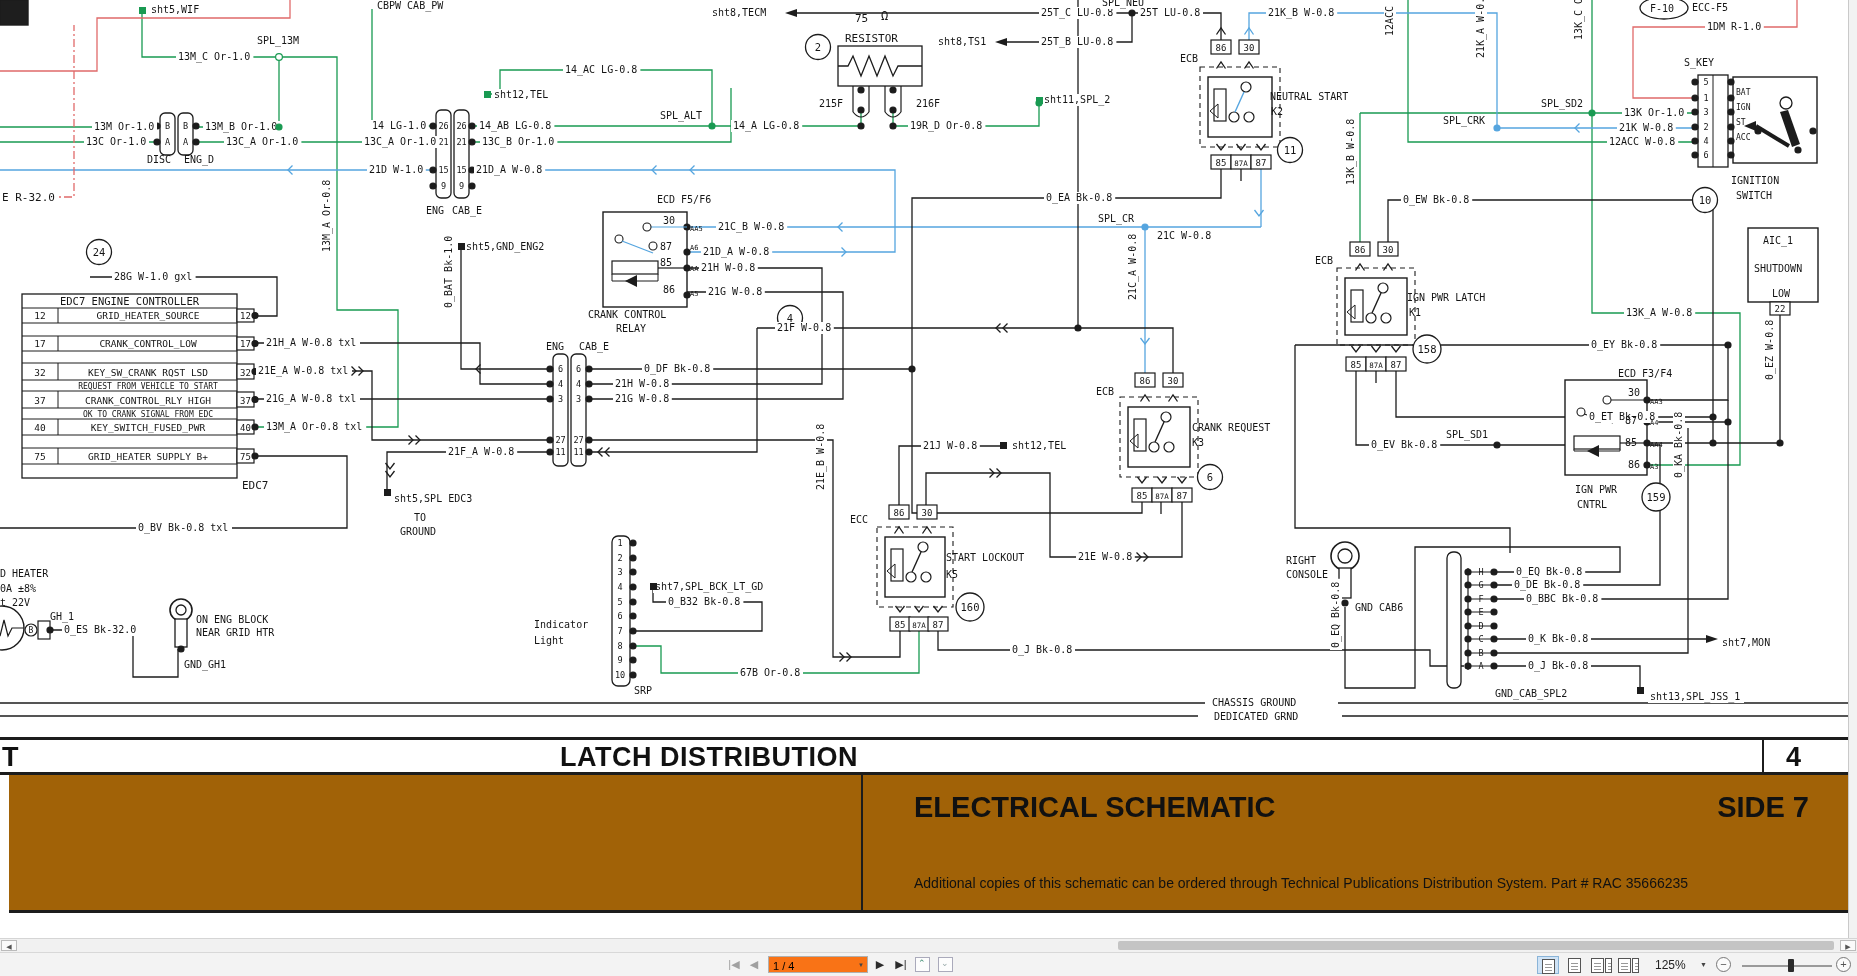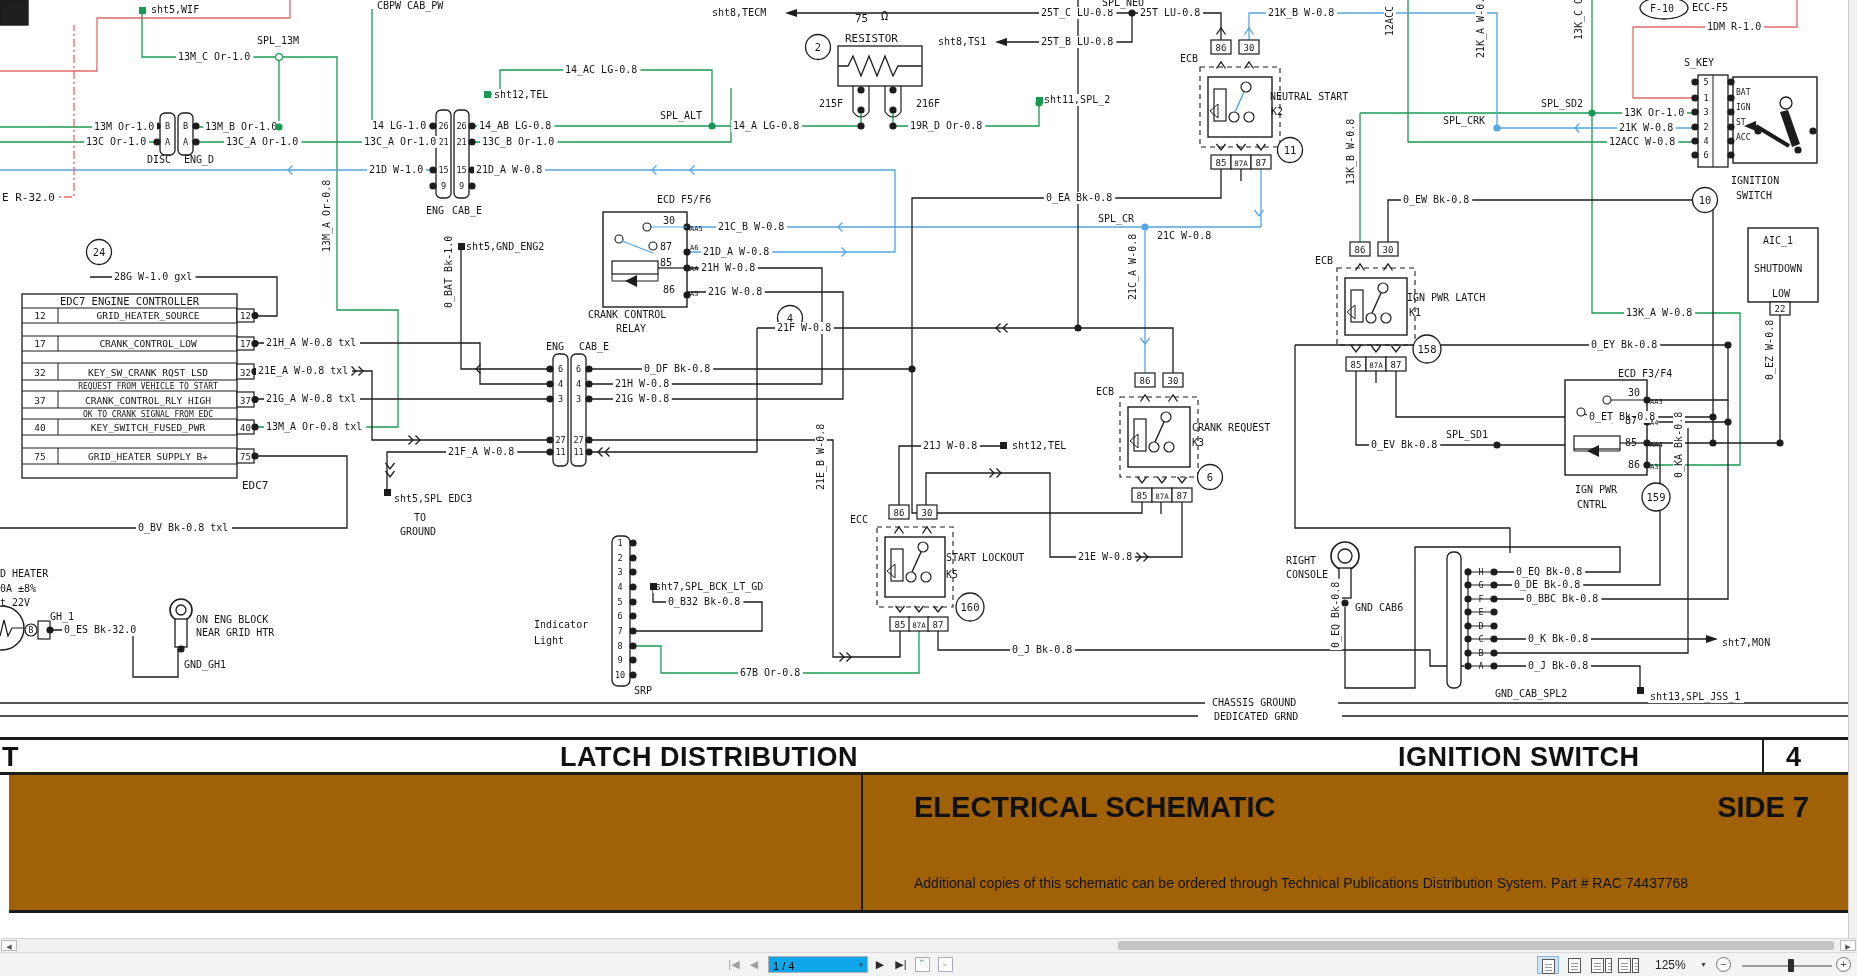--- a/index.html
+++ b/index.html
@@ -16,21 +16,21 @@
   .tb-side{position:absolute;right:48px;top:16px;font-size:29px;font-weight:600;color:#111;}
   .tb-sub{position:absolute;left:905px;top:58px;font-size:29px;font-weight:600;color:#111;}
   .tb-note{position:absolute;left:905px;top:100px;font-size:14px;color:#111;}
   .vscroll{position:absolute;right:0;top:0;width:9px;height:938px;background:#f2f2f2;border-left:1px solid #c9c9c9;box-sizing:border-box;}
   .hscroll{position:absolute;left:0;top:938px;width:1857px;height:14px;background:#f1f1f1;border-top:1px solid #d5d5d5;box-sizing:border-box;}
   .hs-thumb{position:absolute;left:1118px;top:2px;width:716px;height:9px;background:#c4c4c4;border-radius:2px;}
   .hs-btn{position:absolute;top:1px;width:16px;height:11px;font-size:7px;color:#555;background:#fafafa;border:1px solid #bbb;text-align:center;line-height:11px;box-sizing:border-box;}
   .toolbar{position:absolute;left:0;top:952px;width:1857px;height:24px;background:#f3f3f3;border-top:1px solid #d8d8d8;box-sizing:border-box;font-size:11px;color:#333;}
   .tbtn{position:absolute;top:3px;height:17px;line-height:17px;text-align:center;cursor:default;}
   .gray{color:#a0a0a0;} .dark{color:#2b2b2b;}
-  .pagebox{position:absolute;left:768px;top:3px;width:100px;height:17px;background:#0ea5e9;border:1px solid #b0b0b0;box-sizing:border-box;}
+  .pagebox{position:absolute;left:768px;top:3px;width:100px;height:17px;background:#f97316;border:1px solid #b0b0b0;box-sizing:border-box;}
   .pagebox input{border:0;outline:0;width:78px;height:100%;font-size:11px;padding-left:4px;font-family:"Liberation Sans",sans-serif;background:transparent;}
   .pb-caret{position:absolute;right:3px;top:5px;font-size:6px;color:#444;}
   .hist{position:absolute;top:4px;width:15px;height:15px;border:1px solid #aab;box-sizing:border-box;background:#fdfdfd;}
   .hist .cue{position:absolute;left:2px;top:0px;font-size:9px;color:#3a8a6e;}
   .hist2 .cue{color:#9aa;}
   .vm{position:absolute;top:3px;width:22px;height:18px;box-sizing:border-box;text-align:center;}
   .vm .pg{display:inline-block;width:11px;height:13px;border:1px solid #555;background:#fff;margin-top:2px;
     background-image:repeating-linear-gradient(#fff 0 2px,#999 2px 3px);background-size:7px 100%;background-repeat:no-repeat;background-position:2px 2px;}
   .vm .pg2{width:5px;margin-left:1px;}
   .vm-active{background:#cfe3f6;border:1px solid #8ab4d8;}
@@ -939,29 +939,28 @@
         <rect x="1000" y="442" width="7" height="7" fill="#1c1c1c" stroke="none"></rect>
         <rect x="1637" y="687" width="7" height="7" fill="#1c1c1c" stroke="none"></rect>
         <polygon points="785,13 797,9 797,17" fill="#1c1c1c"></polygon>
         <polygon points="995,42 1007,38 1007,46" fill="#1c1c1c"></polygon>
         <polygon points="1706,635 1706,643 1718,639" fill="#1c1c1c"></polygon>
       </svg>
 
     <div class="tb-row1">
       <div class="big" style="left:2px">T</div>
       <div class="big" style="left:560px">LATCH DISTRIBUTION</div>
-      <div class="big" style="left:1398px">IGNITION SWITCH</div>
       <div class="tb-v" style="left:1762px"></div>
       <div class="big" style="left:1786px">4</div>
     </div>
     <div class="tb-row2">
       <div class="tb-div"></div>
       <div class="tb-title">ELECTRICAL SCHEMATIC</div>
       <div class="tb-side">SIDE 7</div>
-      <div class="tb-note">Additional copies of this schematic can be ordered through Technical Publications Distribution System. Part # RAC 74437768</div>
+      <div class="tb-note">Additional copies of this schematic can be ordered through Technical Publications Distribution System. Part # RAC 35666235</div>
     </div>
   </div>
 
   <div class="vscroll"></div>
 
   <div class="hscroll">
     <div class="hs-btn" style="left:1px">◀</div>
     <div class="hs-thumb"></div>
     <div class="hs-btn" style="left:1840px">▶</div>
   </div>

